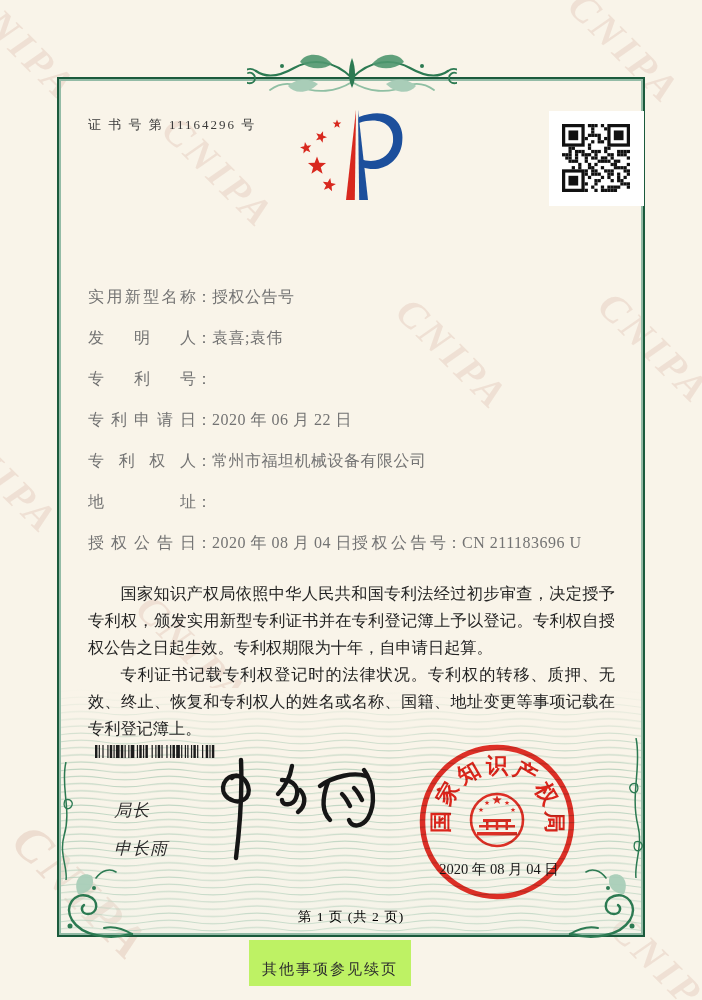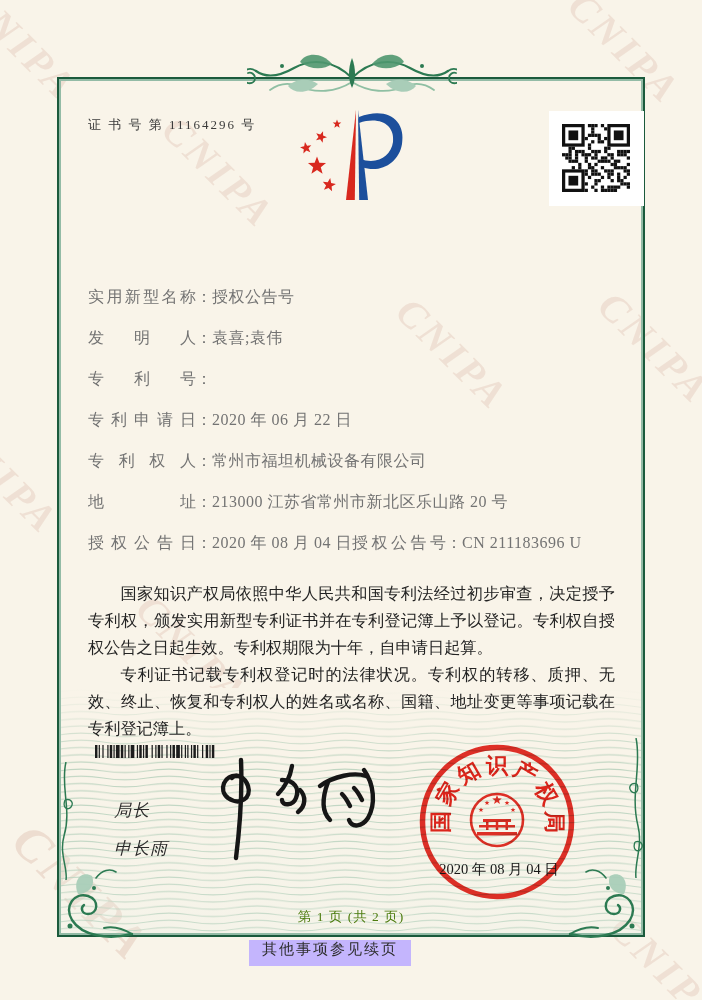--- a/index.html
+++ b/index.html
@@ -57,22 +57,22 @@
   #body-text { left:88px; top:581px; width:527px; font-size:16.2px; line-height:27px;
     color:#232323; text-align:justify; }
   #body-text p { text-indent:2em; }
   #barcode { left:95px; top:745px; }
   #signer { left:114px; top:792px; font-family:"Liberation Sans", sans-serif;
     font-size:17px; color:#2b2b2b; line-height:38px; letter-spacing:1px;font-style:italic;}
   #signature { left:208px; top:756px; }
   #seal { left:417px; top:742px; width:160px; height:160px; z-index:6; mix-blend-mode:multiply; }
   #seal-date { left:436px; top:860px; width:126px; text-align:center; font-size:14.5px;
     color:#161616; z-index:7; letter-spacing:0px; white-space:nowrap;}
-  #page-info { left:0; top:908px; width:702px; text-align:center; font-size:13.5px; color:#4d7c0f; letter-spacing:1px;}
-  #footer-note { left:249px; top:940px; background:#c4b5fd; padding:0 13px 7px 13px;
+  #page-info { left:0; top:908px; width:702px; text-align:center; font-size:13.5px; color:#000000; letter-spacing:1px;}
+  #footer-note { left:249px; top:940px; background:#bef264; padding:20px 13px 7px 13px;
     font-size:15px; color:#2e2e2e; letter-spacing:2px; }
 </style>
 </head>
 <body>
 
 <div id="canvas">
 
   <div class="wm" style="left:-12px; top:-22px;">CNIPA</div>
   <div class="wm" style="left:186px; top:106px;">CNIPA</div>
   <div class="wm" style="left:592px; top:-18px;">CNIPA</div>
@@ -332,21 +332,20 @@
         <span class="fvalue">2020 年 06 月 22 日</span>
     </div>
     <div class="frow">
       <span class="flabel">专利权人</span>
         <span class="fcolon">：</span>
         <span class="fvalue">常州市福坦机械设备有限公司</span>
     </div>
     <div class="frow">
       <span class="flabel">地址</span>
         <span class="fcolon">：</span>
-        <span class="fvalue">213000 江苏省常州市新北区乐山路 20 号</span>
     </div>
     <div class="frow">
       <span class="grp grp1">
           <span class="flabel">授权公告日</span>
           <span class="fcolon">：</span>
           <span class="fvalue">2020 年 08 月 04 日</span>
         </span>
       <span class="grp">
           <span class="flabel2">授权公告号</span>
           <span class="fcolon">：</span>

